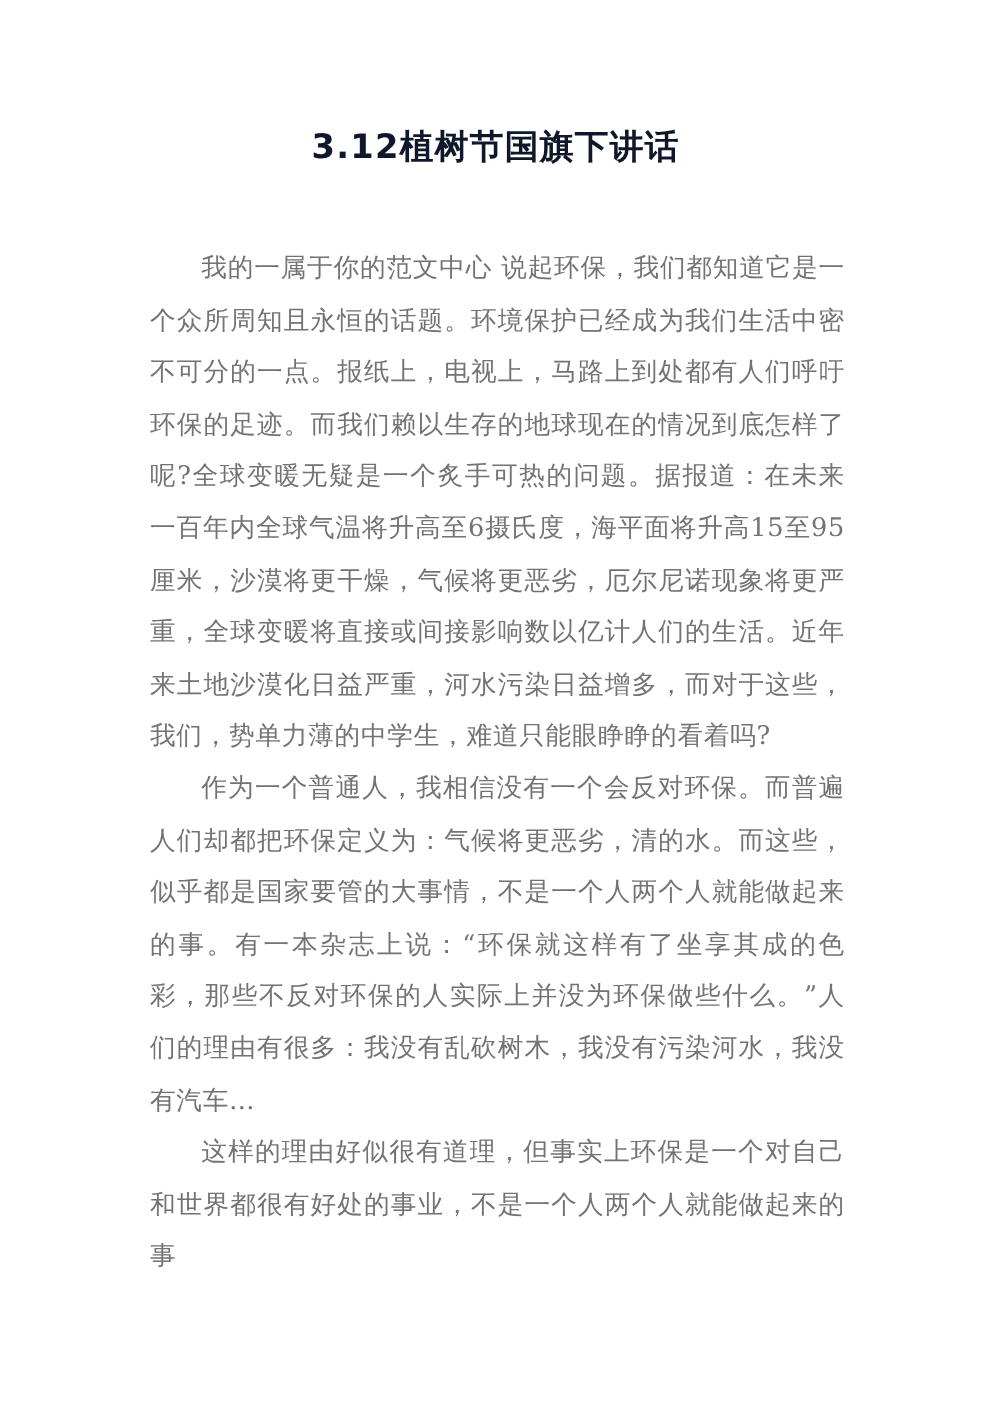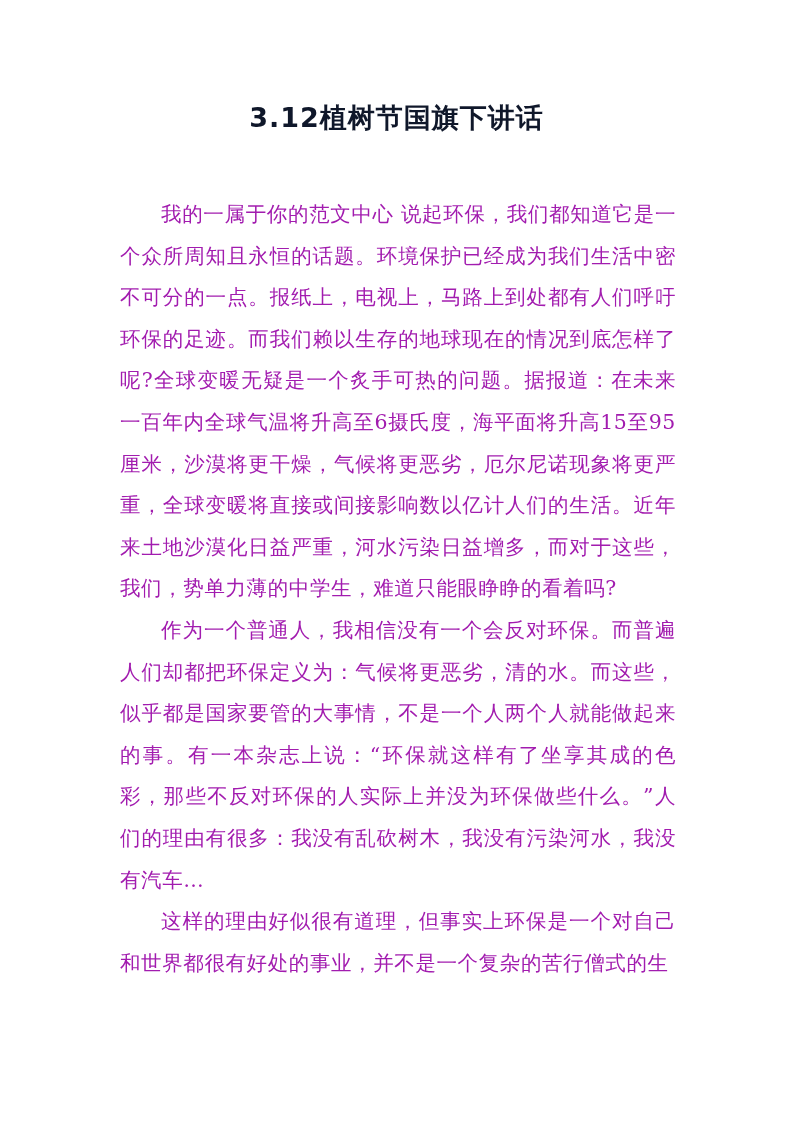--- a/index.html
+++ b/index.html
@@ -36,33 +36,33 @@
       color: #0f172a;
     }
     .body-text {
       position: absolute;
       top: 194px;
       left: 120px;
       width: 556px;
       font-family: "DejaVu Serif", "Liberation Serif", serif;
       font-size: 20.5px;
       line-height: 41.6px;
-      color: #a21caf;
+      color: #737373;
       text-align: justify;
       letter-spacing: 0.6px;
     }
     .para {
       margin: 0;
       text-indent: 2em;
       word-break: break-all;
     }
   </style>
 </head>
 <body>
 
 <div class="page">
   <div class="title">3.12植树节国旗下讲话</div>
   <div class="body-text">
     <p class="para">我的一属于你的范文中心 说起环保，我们都知道它是一个众所周知且永恒的话题。环境保护已经成为我们生活中密不可分的一点。报纸上，电视上，马路上到处都有人们呼吁环保的足迹。而我们赖以生存的地球现在的情况到底怎样了呢?全球变暖无疑是一个炙手可热的问题。据报道：在未来一百年内全球气温将升高至6摄氏度，海平面将升高15至95厘米，沙漠将更干燥，气候将更恶劣，厄尔尼诺现象将更严重，全球变暖将直接或间接影响数以亿计人们的生活。近年来土地沙漠化日益严重，河水污染日益增多，而对于这些，我们，势单力薄的中学生，难道只能眼睁睁的看着吗?</p>
     <p class="para">作为一个普通人，我相信没有一个会反对环保。而普遍人们却都把环保定义为：气候将更恶劣，清的水。而这些，似乎都是国家要管的大事情，不是一个人两个人就能做起来的事。有一本杂志上说：“环保就这样有了坐享其成的色彩，那些不反对环保的人实际上并没为环保做些什么。”人们的理由有很多：我没有乱砍树木，我没有污染河水，我没有汽车…</p>
-    <p class="para">这样的理由好似很有道理，但事实上环保是一个对自己和世界都很有好处的事业，并不是一个复杂的苦行僧式的生</p>
+    <p class="para">这样的理由好似很有道理，但事实上环保是一个对自己和世界都很有好处的事业，不是一个人两个人就能做起来的事</p>
   </div>
 </div>
 
 </body></html>

